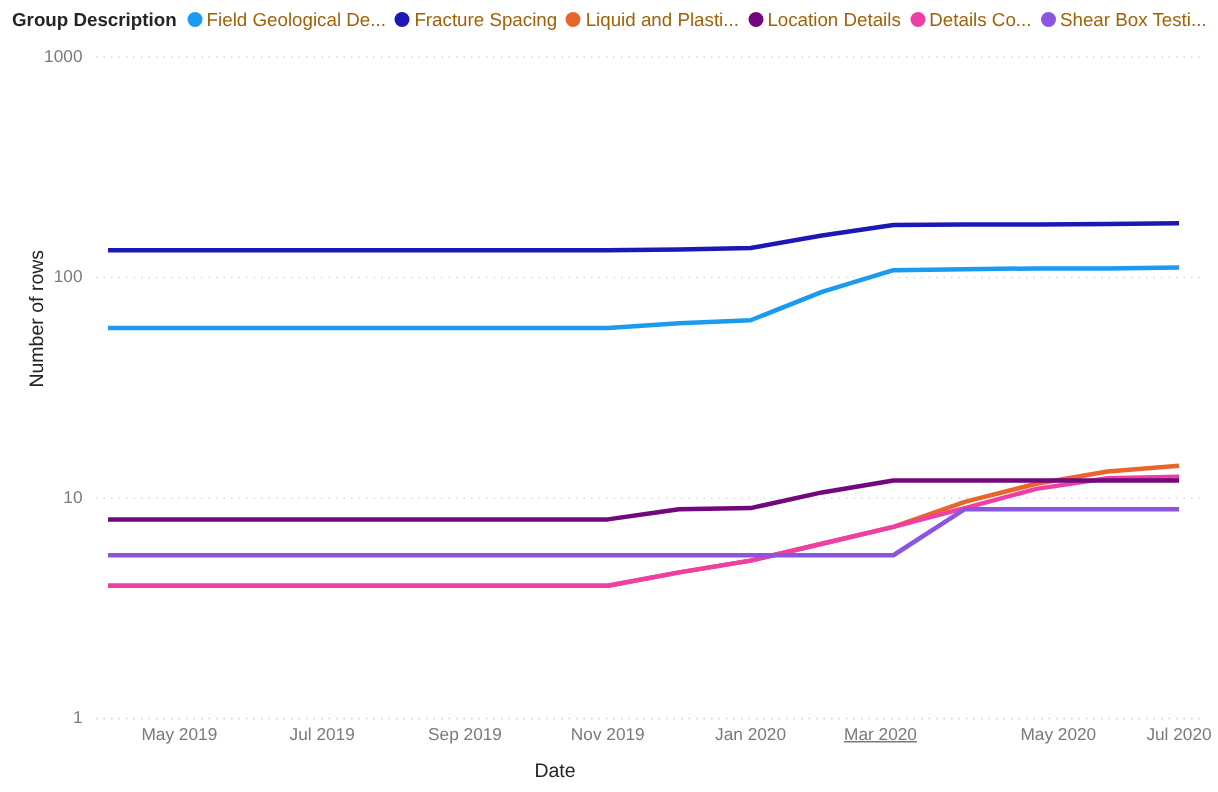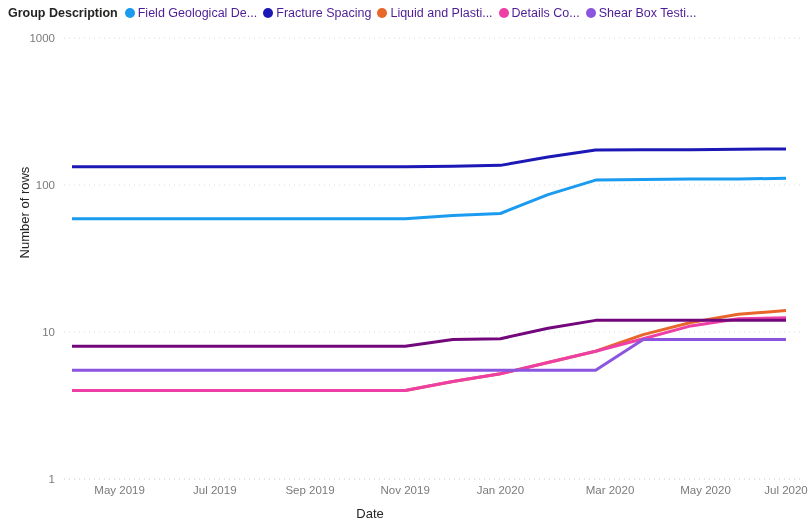--- a/index.html
+++ b/index.html
@@ -48,21 +48,21 @@
   .legend-dot {
     width: 10px;
     height: 10px;
     border-radius: 50%;
     display: inline-block;
     margin-right: 3px;
     flex: 0 0 auto;
   }
   .legend-label {
     font-size: 12.5px;
-    color: #4c1d95;
+    color: #a16207;
     line-height: 26px;
   }
   
   .ytick {
     position: absolute;
     font-size: 11.5px;
     color: #7a7a7a;
     text-align: right;
     width: 42px;
     left: 13px;
@@ -110,20 +110,23 @@
     <span id="legend-items"><span class="legend-item">
           <span class="legend-dot" style="background: rgb(26, 155, 240);"></span>
           <span class="legend-label">Field Geological De...</span>
         </span><span class="legend-item">
           <span class="legend-dot" style="background: rgb(28, 24, 181);"></span>
           <span class="legend-label">Fracture Spacing</span>
         </span><span class="legend-item">
           <span class="legend-dot" style="background: rgb(232, 102, 42);"></span>
           <span class="legend-label">Liquid and Plasti...</span>
         </span><span class="legend-item">
+          <span class="legend-dot" style="background: rgb(115, 8, 124);"></span>
+          <span class="legend-label">Location Details</span>
+        </span><span class="legend-item">
           <span class="legend-dot" style="background: rgb(237, 63, 166);"></span>
           <span class="legend-label">Details Co...</span>
         </span><span class="legend-item">
           <span class="legend-dot" style="background: rgb(139, 85, 224);"></span>
           <span class="legend-label">Shear Box Testi...</span>
         </span></span>
   </div>
 
   <svg id="plot" width="812" height="528">
       <line x1="64" x2="804" y1="479" y2="479" stroke="#d9d9d9" stroke-width="1" stroke-dasharray="1 4"></line>
@@ -144,21 +147,21 @@
       <div class="ytick" style="top: 332px;">10</div>
       <div class="ytick" style="top: 185px;">100</div>
       <div class="ytick" style="top: 38px;">1000</div>
     </div>
   <div id="xticks">
       <div class="xtick" style="left: 119.6px;">May 2019</div>
       <div class="xtick" style="left: 214.8px;">Jul 2019</div>
       <div class="xtick" style="left: 310px;">Sep 2019</div>
       <div class="xtick" style="left: 405.2px;">Nov 2019</div>
       <div class="xtick" style="left: 500.4px;">Jan 2020</div>
-      <div class="xtick" style="left: 610px;">Mar 2020</div>
+      <div class="xtick" style="left: 587px; text-decoration: underline;">Mar 2020</div>
       <div class="xtick" style="left: 690.8px; text-align: right;">May 2020</div>
       <div class="xtick" style="left: 786px;">Jul 2020</div>
     </div>
 
   <div id="ylabel">Number of rows</div>
   <div id="xlabel">Date</div>
 
 </div>
 
 </body></html>

